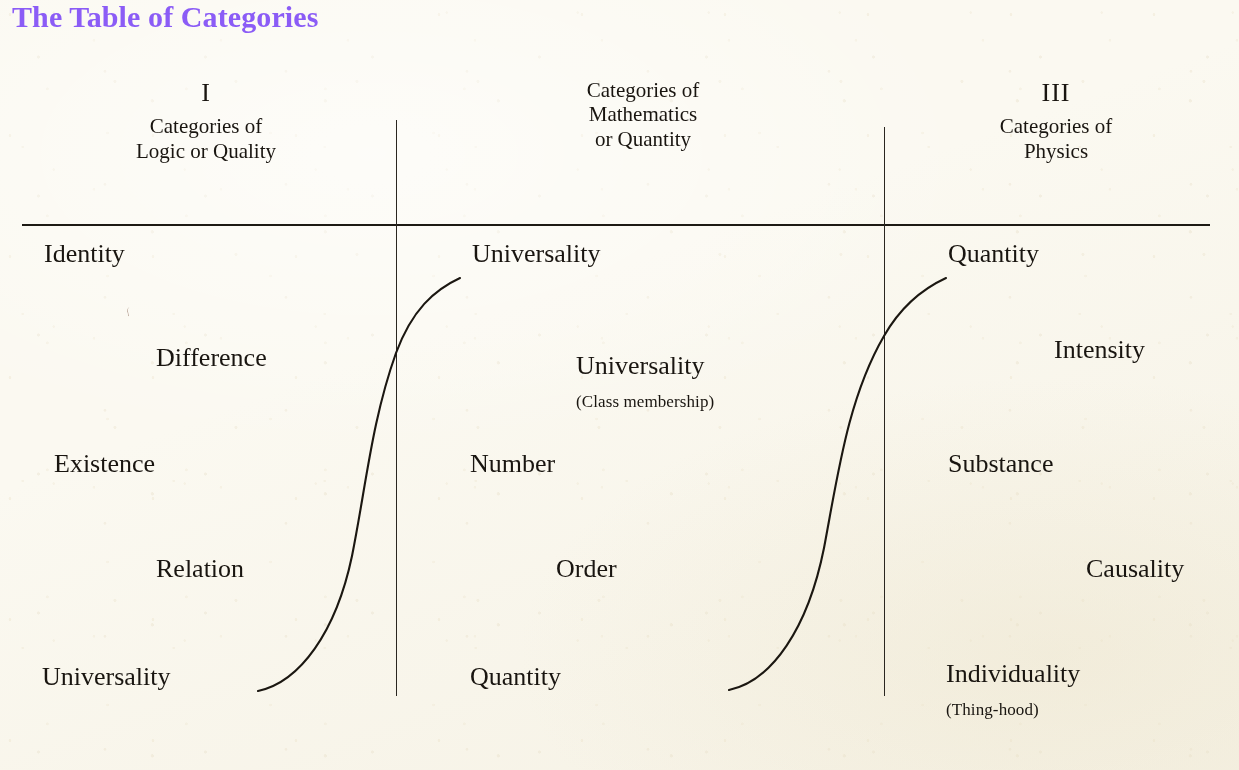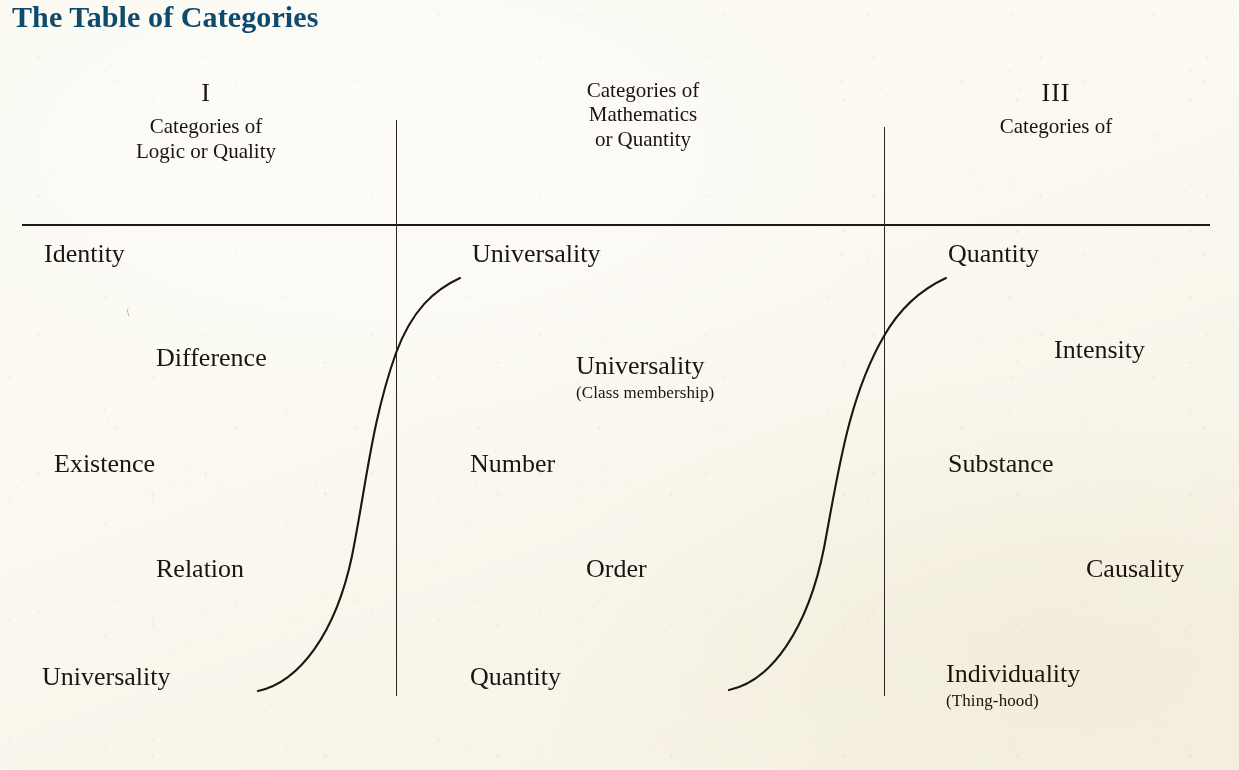--- a/index.html
+++ b/index.html
@@ -51,21 +51,21 @@
   
   #title {
     position: absolute;
     left: 12px;
     top: 1px;
     font-weight: bold;
     font-size: 30px;
     letter-spacing: .1px;
     line-height: 1.05;
     white-space: nowrap;
-    color: #0c4a6e;
+    color: #8b5cf6;
   }
 
   
   #header-rule {
     position: absolute;
     left: 22px;
     top: 224px;
     width: 1188px;
     height: 2px;
     background: #1d1a14;
@@ -102,35 +102,35 @@
   
   .entry {
     position: absolute;
     font-size: 26px;
     line-height: 1.08;
     white-space: nowrap;
   }
   .entry .sub {
     display: block;
     font-size: 17px;
-    margin-top: 4px;
+    margin-top: 13px;
     letter-spacing: .1px;
   }
 
   
   #e-identity      { left: 44px;  top: 240px; }
   #e-difference    { left: 156px; top: 344px; }
   #e-existence     { left: 54px;  top: 450px; }
   #e-relation      { left: 156px; top: 555px; }
   #e-universality1 { left: 42px;  top: 663px; }
   
   #e-universality2 { left: 472px; top: 240px; }
   #e-particularity { left: 576px; top: 352px; }
   #e-number        { left: 470px; top: 450px; }
-  #e-order         { left: 586px; top: 555px; text-align: right; }
+  #e-order         { left: 556px; top: 555px; text-align: right; }
   #e-quantity2     { left: 470px; top: 663px; }
   
   #e-quantity3     { left: 948px; top: 240px; }
   #e-intensity     { left: 1054px;top: 336px; }
   #e-substance     { left: 948px; top: 450px; }
   #e-causality     { left: 1086px;top: 555px; }
   #e-individuality { left: 946px; top: 660px; }
 
   
   #curves {
@@ -177,20 +177,21 @@
 
   <div class="col-head" id="head-2">
     <span class="head-line">Categories of</span>
     <span class="head-line">Mathematics</span>
     <span class="head-line">or Quantity</span>
   </div>
 
   <div class="col-head" id="head-3">
     <span class="numeral">III</span>
     <span class="head-line">Categories of</span>
+    <span class="head-line">Physics</span>
   </div>
 
   <div class="entry" id="e-identity">
     <span>Identity</span>
   </div>
   <div class="entry" id="e-difference">
     <span>Difference</span>
   </div>
   <div class="entry" id="e-existence">
     <span>Existence</span>

